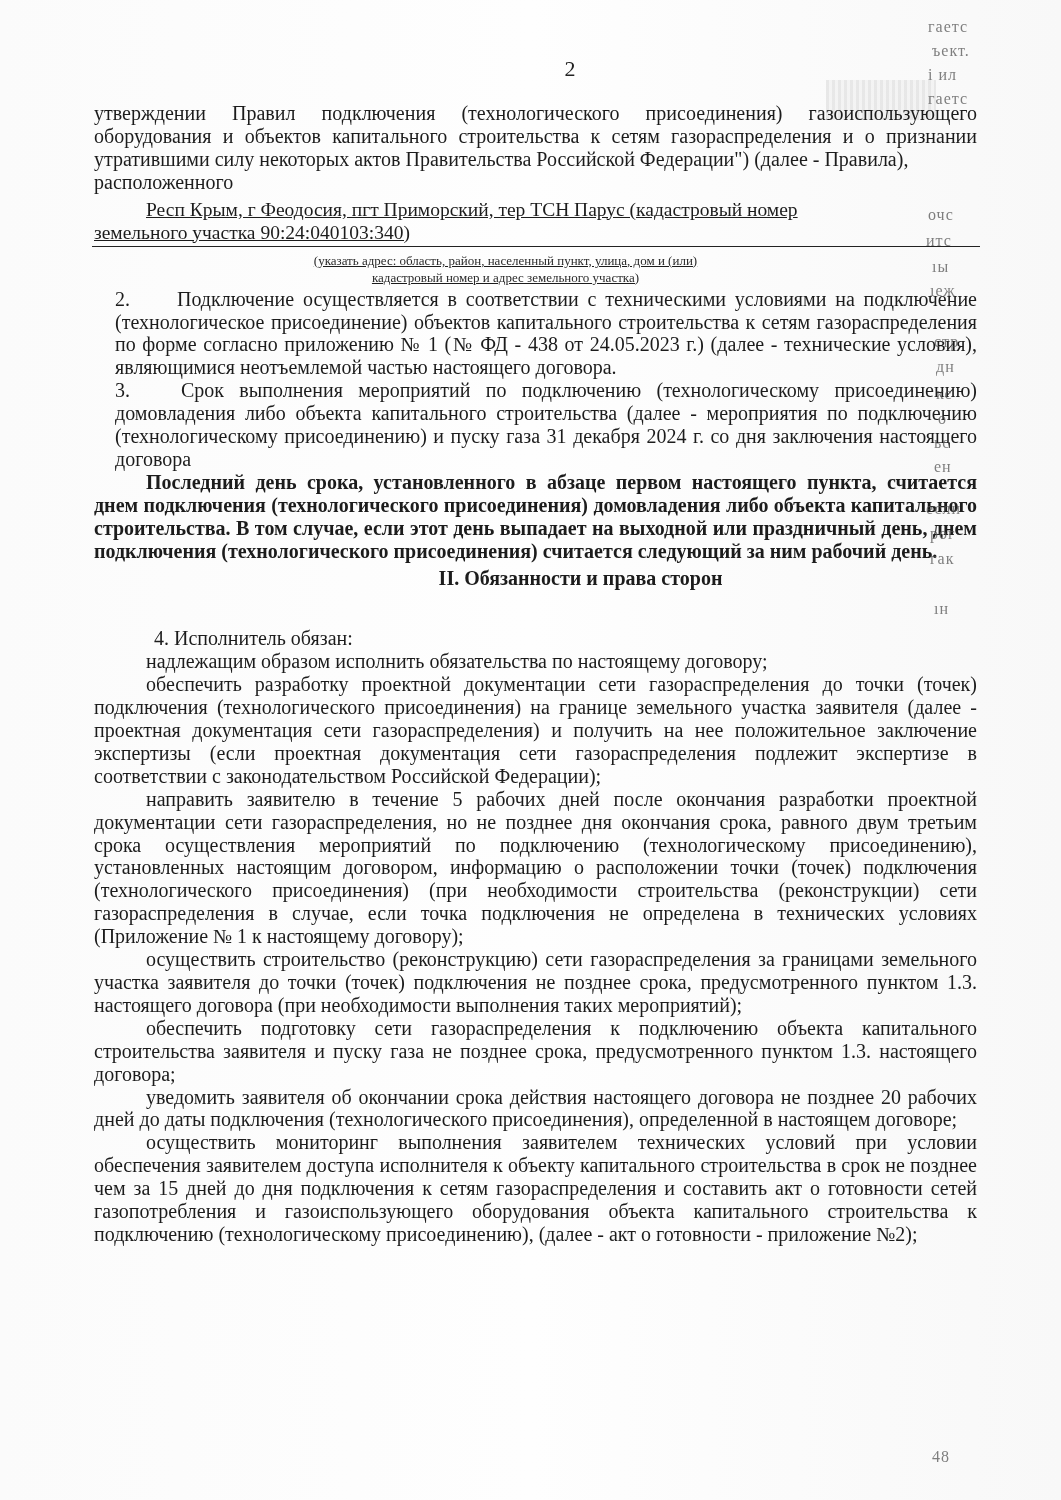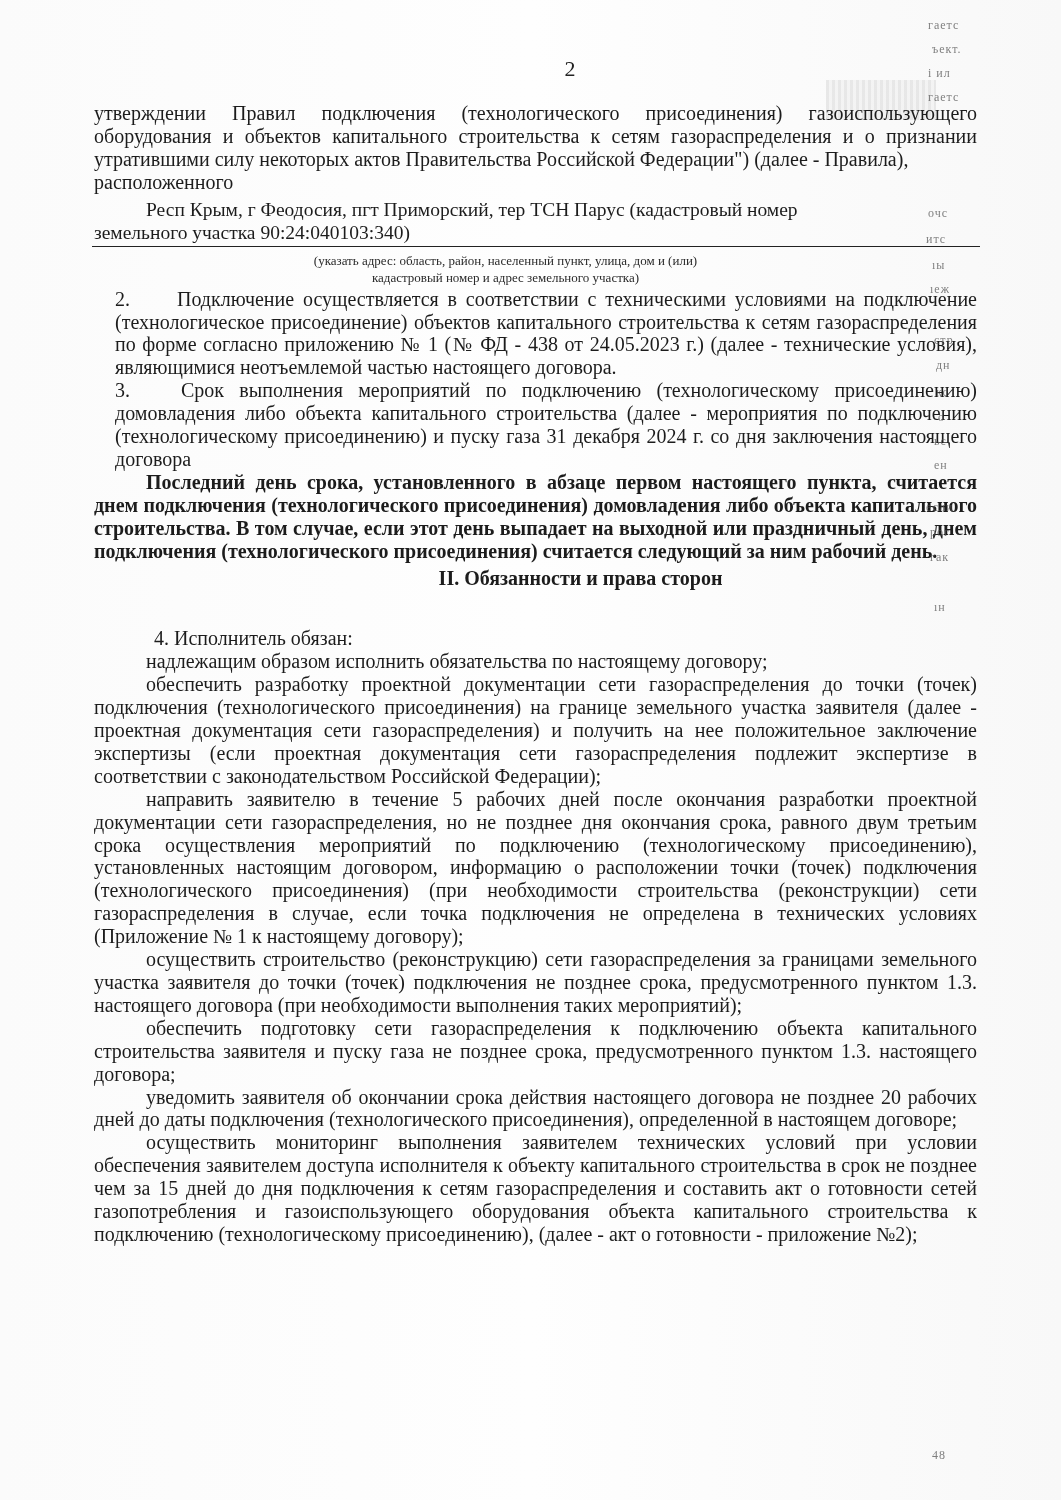--- a/index.html
+++ b/index.html
@@ -18,40 +18,40 @@
     position: absolute; top: 56px; left: 0; width: 1140px;
     text-align: center; font-size: 22px; color: #222;
   }
   .body {
     position: absolute; left: 94px; top: 102px; width: 883px;
     font-size: 20px; line-height: 22.9px; color: #1c1c1c;
   }
   .p { margin: 0; text-align: justify; text-align-last: left; }
   .indent { text-indent: 52px; font-weight: bold; }
   .address-block {
-    position: relative; margin-top: 4px; font-size: 19.5px; line-height: 23px;
+    position: relative; margin-top: 4px; font-size: 19.5px; line-height: 23px; text-decoration: underline;
   }
   .address-block .line1 { padding-left: 52px; }
   .address-rule {
     position: relative; border-bottom: 1.4px solid #222; width: 888px; margin-left: -2px;
     height: 0; margin-top: 2px;
   }
   .address-caption {
     text-align: center; font-size: 13px; line-height: 17px; color: #2a2a2a;
     margin-top: 5px; margin-bottom: 2px; padding-right: 60px;
   }
   .num-item { display: flex; margin-left: 21px; }
   .num-item .num { width: 58px; flex: none; }
   .section-title {
     text-align: center; font-weight: bold; margin: 4px 0 2px 0; padding-left: 90px;
   }
   .sub-heading { padding-left: 60px; margin-top: 38px; }
   .duty { text-indent: 52px; }
   .margin-frag {
-    position: absolute; font-size: 12px; color: #555; letter-spacing: 1px;
+    position: absolute; font-size: 16px; color: #555; letter-spacing: 1px;
     font-family: "Liberation Serif", serif; opacity: 0.75;
   }
   .dark-corner {
     position: absolute; left: 826px; top: 80px; width: 110px; height: 40px;
     background: repeating-linear-gradient(90deg, #d8d8d8 0 3px, #eeeeee 3px 6px);
     opacity: .55;
   }
 </style>
 </head>
 <body>

